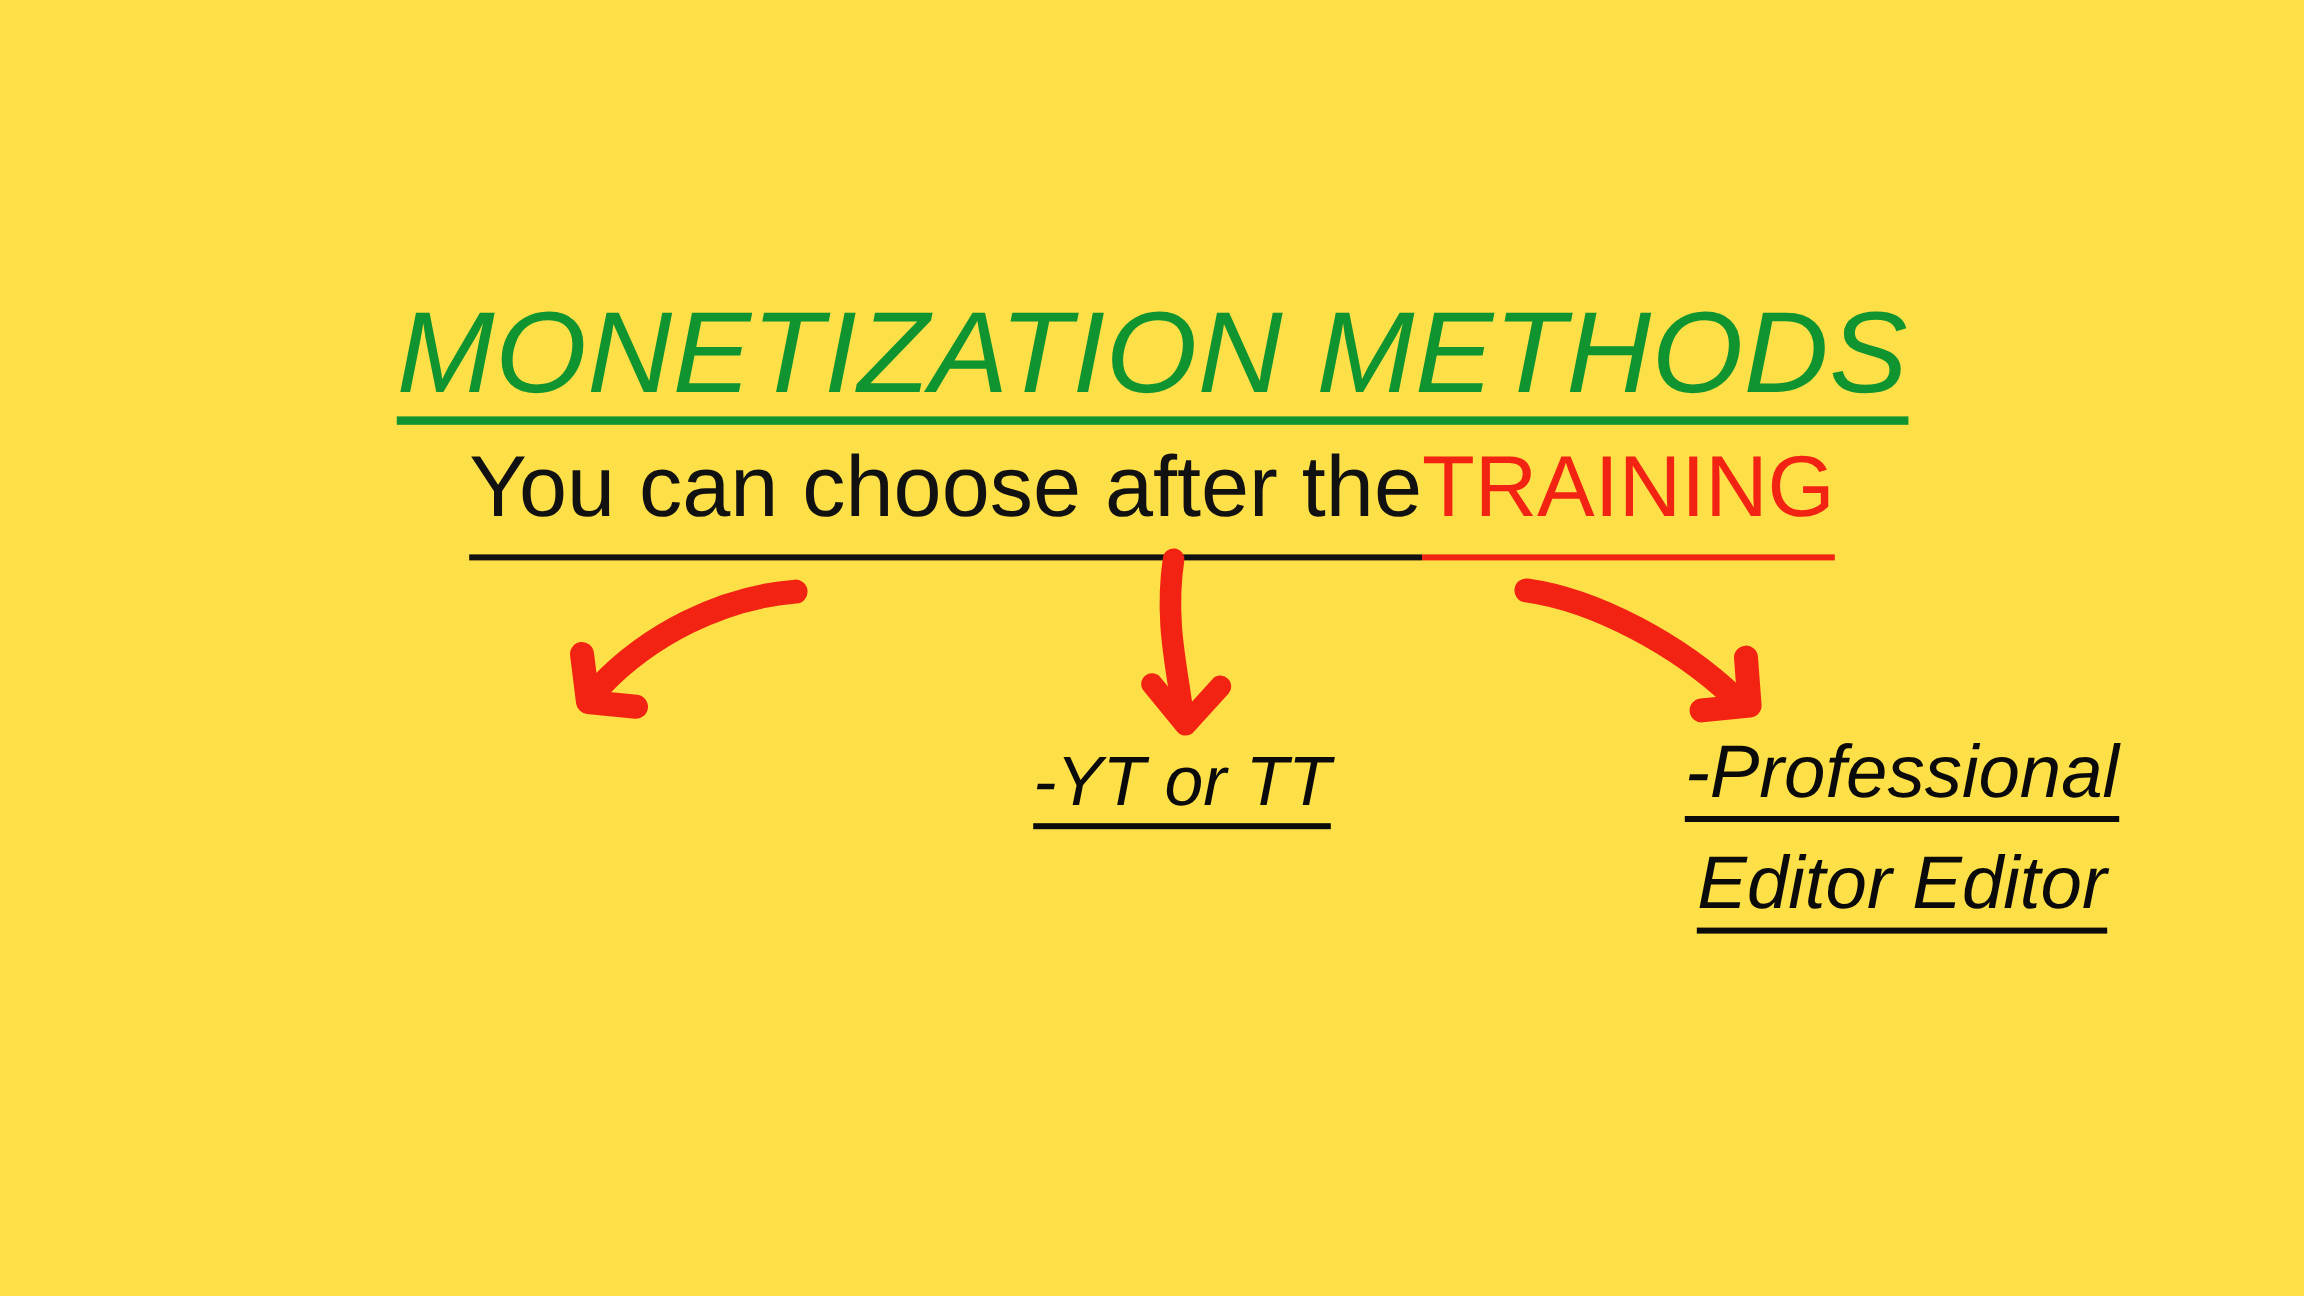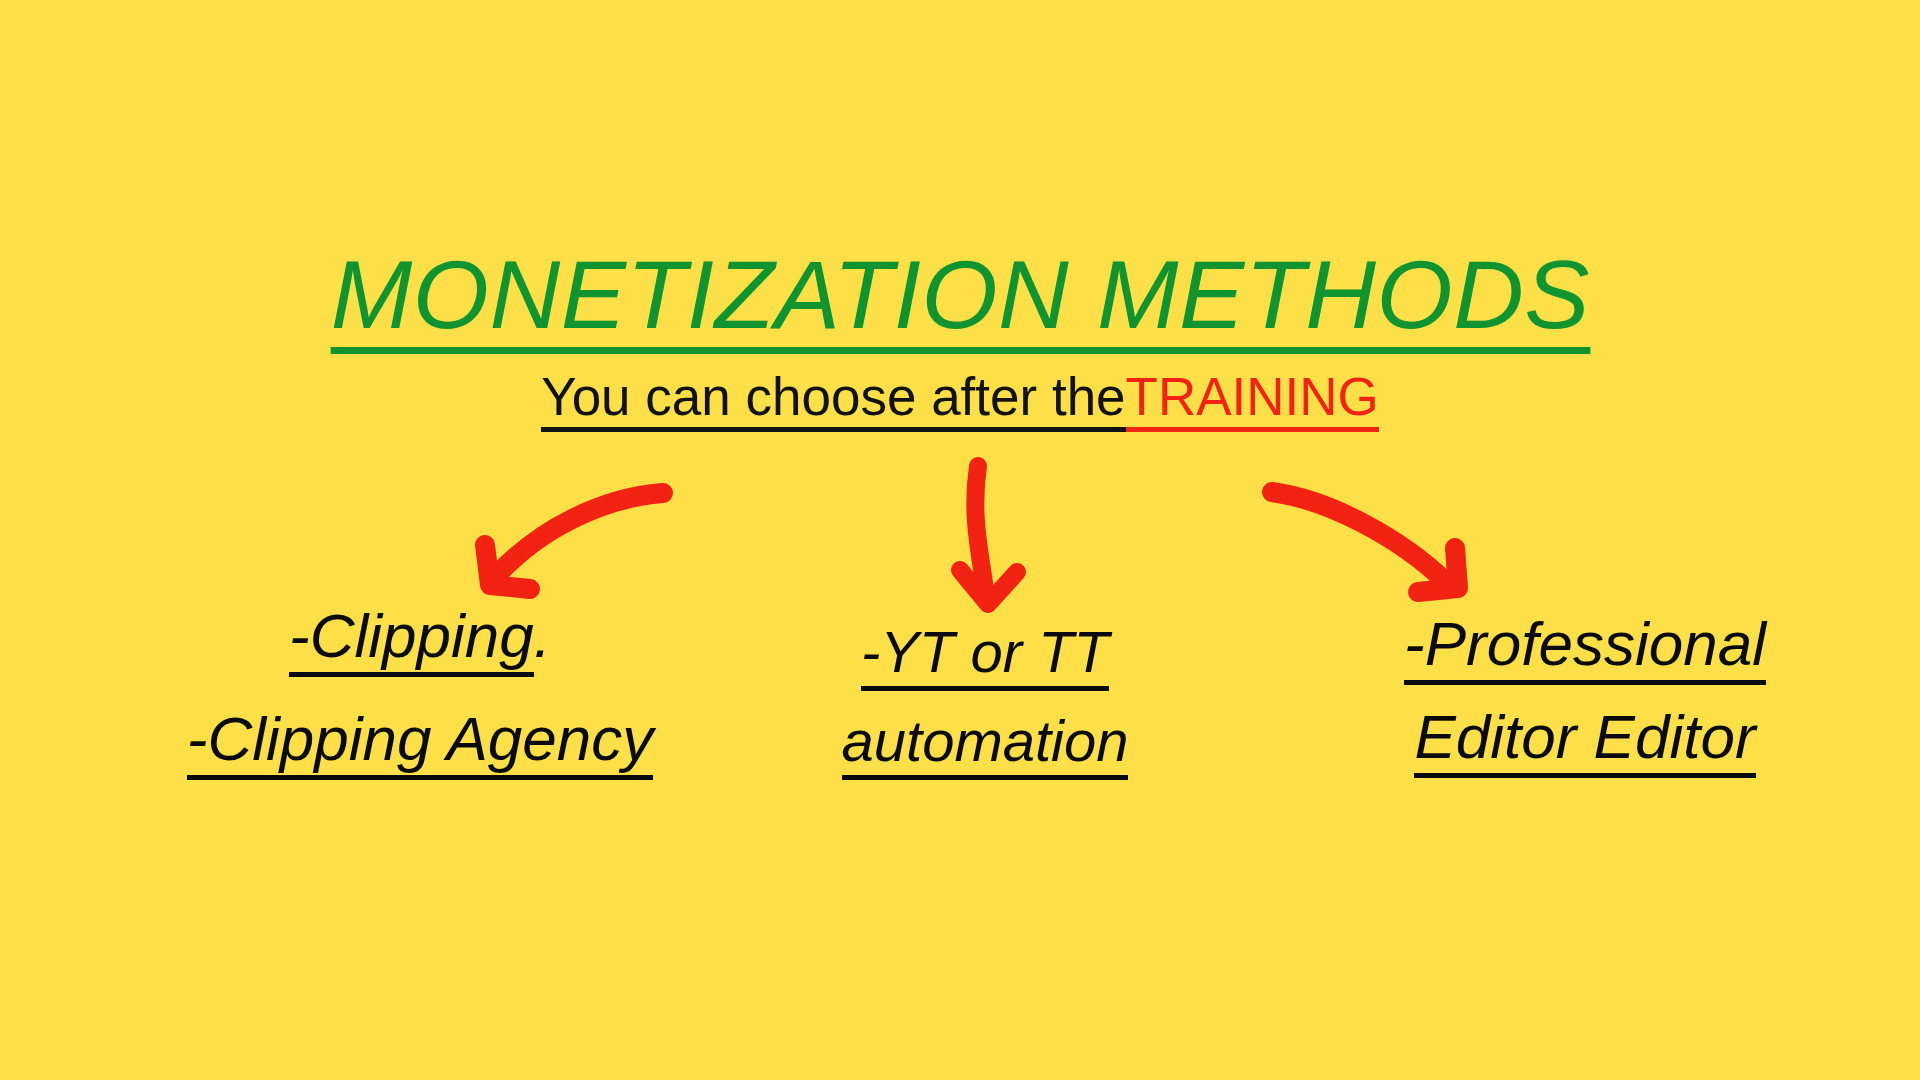--- a/index.html
+++ b/index.html
@@ -47,25 +47,25 @@
 
   .subtitle-wrap {
     margin-top: 14px;
     text-align: center;
     white-space: nowrap;
   }
   .subtitle-seg {
     font-family: "Liberation Sans", sans-serif;
     font-style: normal;
     font-weight: 400;
-    font-size: 53px;
+    font-size: 72px;
     line-height: 1.08;
     display: inline-block;
     border-bottom: 5px solid currentColor;
-    padding-bottom: 2px;
+    padding-bottom: 16px;
     vertical-align: bottom;
   }
   .subtitle-seg.dark { color: #111111; }
   .subtitle-seg.accent { color: #f32313; }
 
   
   .columns {
     position: absolute;
     top: 600px;
     left: 0;
@@ -146,35 +146,24 @@
     </g>
 
     <g>
       <path d="M 1272 492 C 1330 500, 1400 538, 1446 582" fill="none" stroke="#f32313" stroke-width="20" stroke-linecap="round"></path>
       <path d="M 1418 592 L 1458 588 L 1455 548" fill="none" stroke="#f32313" stroke-width="20" stroke-linecap="round" stroke-linejoin="round"></path>
     </g>
   </svg>
 
   <div class="columns">
 
-    <div class="option-col col-0">
-      <div class="option-line line-0">
-        <span class="u">-Clipping</span><span class="tail">.</span>
-      </div>
-      <div class="option-line line-1">
-        <span class="u">-Clipping Agency</span><span class="tail"></span>
-      </div>
-    </div>
 
     <div class="option-col col-1">
       <div class="option-line line-0">
         <span class="u">-YT or TT</span><span class="tail"></span>
-      </div>
-      <div class="option-line line-1">
-        <span class="u">automation</span><span class="tail"></span>
       </div>
     </div>
 
     <div class="option-col col-2">
       <div class="option-line line-0">
         <span class="u">-Professional</span><span class="tail"></span>
       </div>
       <div class="option-line line-1">
         <span class="u">Editor Editor</span><span class="tail"></span>
       </div>

